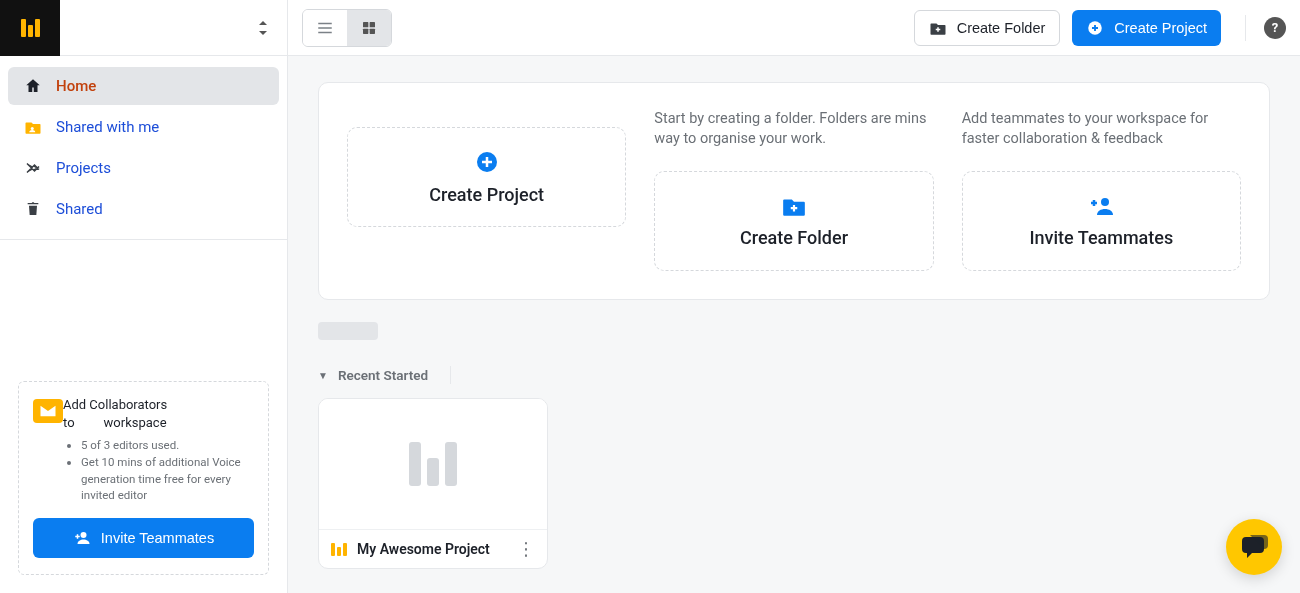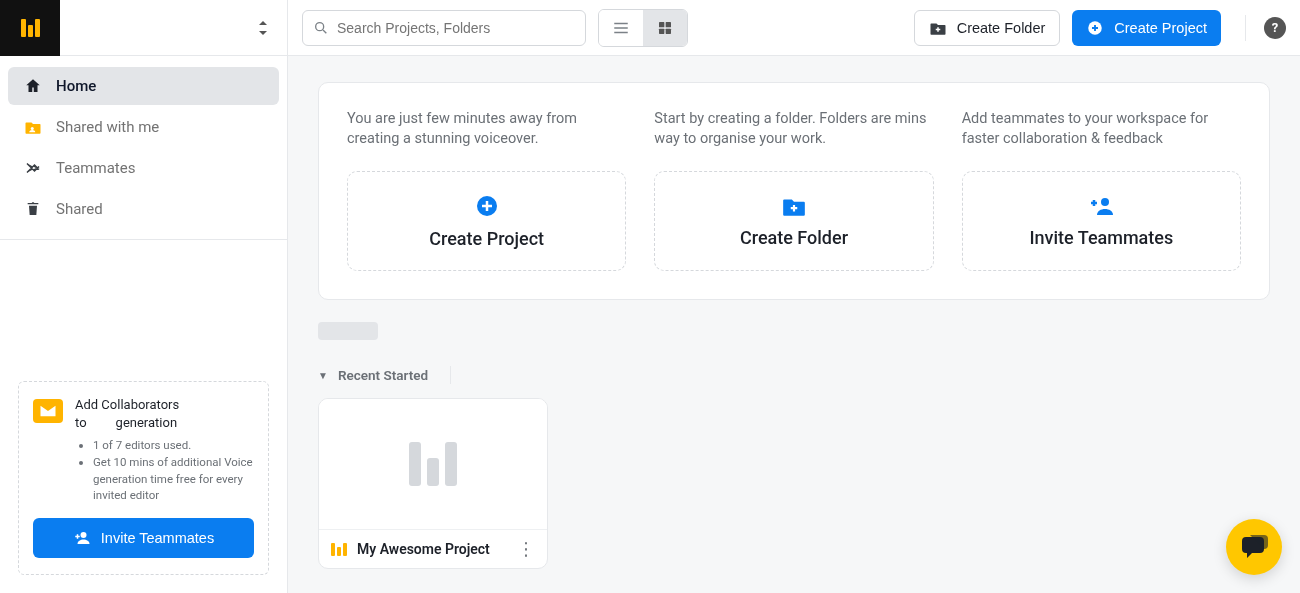--- a/index.html
+++ b/index.html
@@ -44,33 +44,33 @@
   }
   .sort-icon { color:#555; font-size:14px; }
   .nav {
     padding: 8px 4px;
     background:#fff;
   }
   .nav-item {
     display:flex; align-items:center; gap:14px;
     padding: 10px 16px; margin: 3px 4px;
     border-radius:6px;
-    font-size:15px; color:#737373;
+    font-size:15px; color:#1d4ed8;
     cursor:pointer;
   }
-  .nav-item.active { background:#e3e5e8; color:#0f172a; font-weight:500; }
+  .nav-item.active { background:#e3e5e8; color:#c2410c; font-weight:500; }
   .nav-icon { width:18px; display:flex; align-items:center; justify-content:center; }
   .divider { border-top:1px solid #e6e8eb; margin: 0; }
   .sidebar-bottom { margin-top:auto; padding:18px; }
   .collab-card {
     border:1px dashed #d5d8dc;
     border-radius:6px;
     padding:14px 14px 16px 14px;
   }
-  .collab-head { display:flex; gap:12px; }
+  .collab-head { display:flex; }
   .mail-icon {
     width:30px; height:24px; background:#ffb400; border-radius:4px;
     display:flex; align-items:center; justify-content:center; color:#fff;
     flex-shrink:0; margin-top:3px;
   }
   .collab-title { font-size:13px; color:#1d2129; line-height:1.35; }
   .collab-list { list-style: disc; padding-left:18px; margin-top:6px; color:#6b7076; font-size:11.5px; line-height:1.45;}
   .invite-btn {
     margin-top:14px;
     width:100%;
@@ -238,21 +238,21 @@
             </svg>
         </span>
         <span>Shared with me</span>
       </div>
       <div class="nav-item">
         <span class="nav-icon">
           <svg width="18" height="18" viewBox="0 0 24 24">
               <path fill="#3a3f45" d="M4 18l6-6 4 4 6-6M4 6l6 6 4-4 6 6" stroke="#3a3f45" stroke-width="2"></path>
             </svg>
         </span>
-        <span>Teammates</span>
+        <span>Projects</span>
       </div>
       <div class="nav-item">
         <span class="nav-icon">
           <svg width="16" height="18" viewBox="0 0 24 24">
               <path fill="#3a3f45" d="M6 7h12l-1 14H7zM4 5h16V3h-6l-1-1h-2l-1 1H4z"></path>
             </svg>
         </span>
         <span>Shared</span>
       </div>
     </nav>
@@ -265,53 +265,44 @@
           <div class="mail-icon">
             <svg width="18" height="14" viewBox="0 0 24 18">
                 <path fill="#fff" d="M2 2h20v14H2zM2 2l10 7L22 2"></path>
               </svg>
           </div>
           <div>
             <div class="collab-title">
               <span>Add Collaborators</span><br>
               <span>to</span>
               &nbsp;&nbsp;&nbsp;&nbsp;&nbsp;&nbsp;&nbsp;
-              <span>generation</span>
+              <span>workspace</span>
             </div>
             <ul class="collab-list">
-              <li>1 of 7 editors used.</li>
+              <li>5 of 3 editors used.</li>
               <li>Get 10 mins of additional Voice generation time free for every invited editor</li>
             </ul>
           </div>
         </div>
         <button class="invite-btn">
           <span>
             <svg width="18" height="16" viewBox="0 0 24 20">
                 <circle cx="14" cy="6" r="4" fill="#fff"></circle>
                 <path fill="#fff" d="M6 18c0-4 4-6 8-6s8 2 8 6z"></path>
                 <path stroke="#fff" stroke-width="2" d="M3 8h6M6 5v6"></path>
               </svg>
           </span>
           <span>Invite Teammates</span>
         </button>
       </div>
     </div>
   </aside>
 
   <section class="main">
     <div class="topbar">
-      <div class="search">
-        <span>
-          <svg width="16" height="16" viewBox="0 0 24 24">
-              <circle cx="10" cy="10" r="6" fill="none" stroke="#7b8187" stroke-width="2"></circle>
-              <path stroke="#7b8187" stroke-width="2" d="M15 15l5 5"></path>
-            </svg>
-        </span>
-        <input type="text" style="margin-left: 8px;" placeholder="Search Projects, Folders">
-      </div>
       <div class="view-toggle">
         <div class="view-btn">
           <span>
             <svg width="18" height="14" viewBox="0 0 24 18">
                 <path stroke="#7b8187" stroke-width="2" d="M3 3h18M3 9h18M3 15h18"></path>
               </svg>
           </span>
         </div>
         <div class="view-btn active">
           <span>
@@ -344,21 +335,20 @@
         <span>Create Project</span>
       </button>
       <div class="vline"></div>
       <div class="help-icon">?</div>
     </div>
 
     <div class="content">
       <div class="gs-card">
         <div class="gs-row">
           <div class="gs-col">
-            <div class="gs-desc">You are just few minutes away from creating a stunning voiceover.</div>
             <div class="gs-tile">
               <span class="t-icon">
                 <svg width="24" height="24" viewBox="0 0 24 24">
                     <circle cx="12" cy="12" r="10" fill="#0a7df0"></circle>
                     <path stroke="#fff" stroke-width="2.5" d="M12 7v10M7 12h10"></path>
                   </svg>
               </span>
               <span class="t-label">Create Project</span>
             </div>
           </div>

